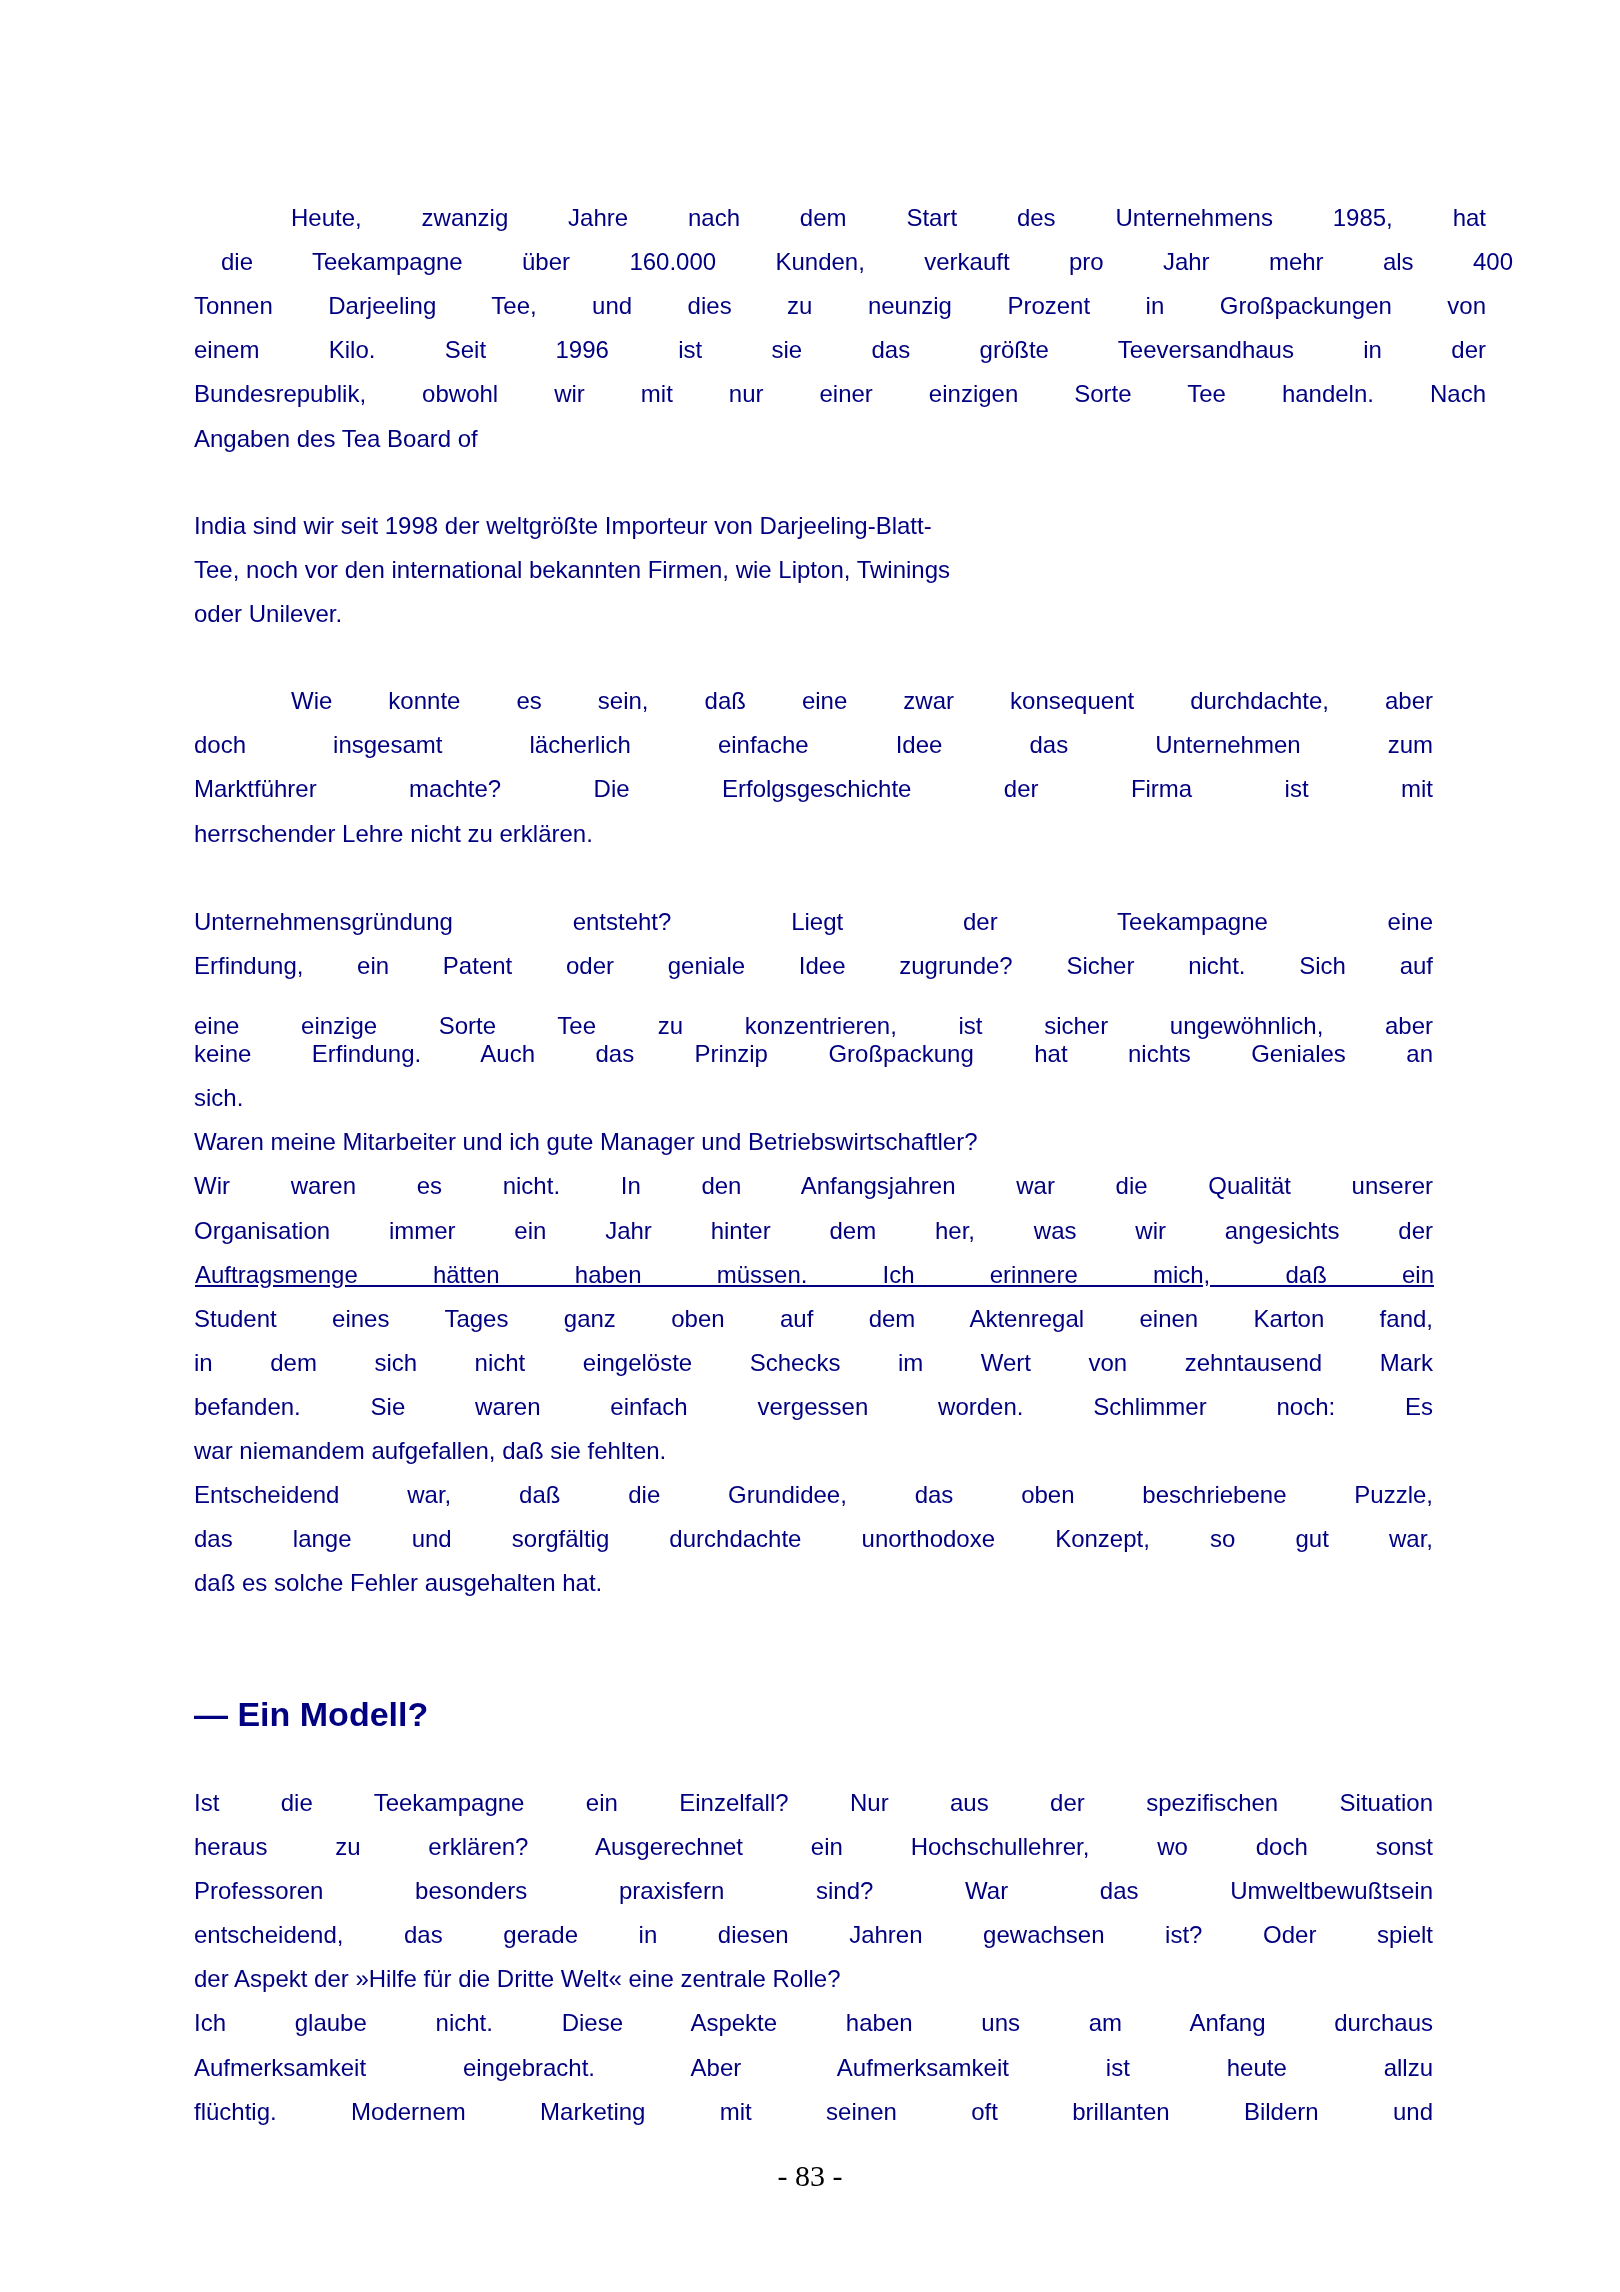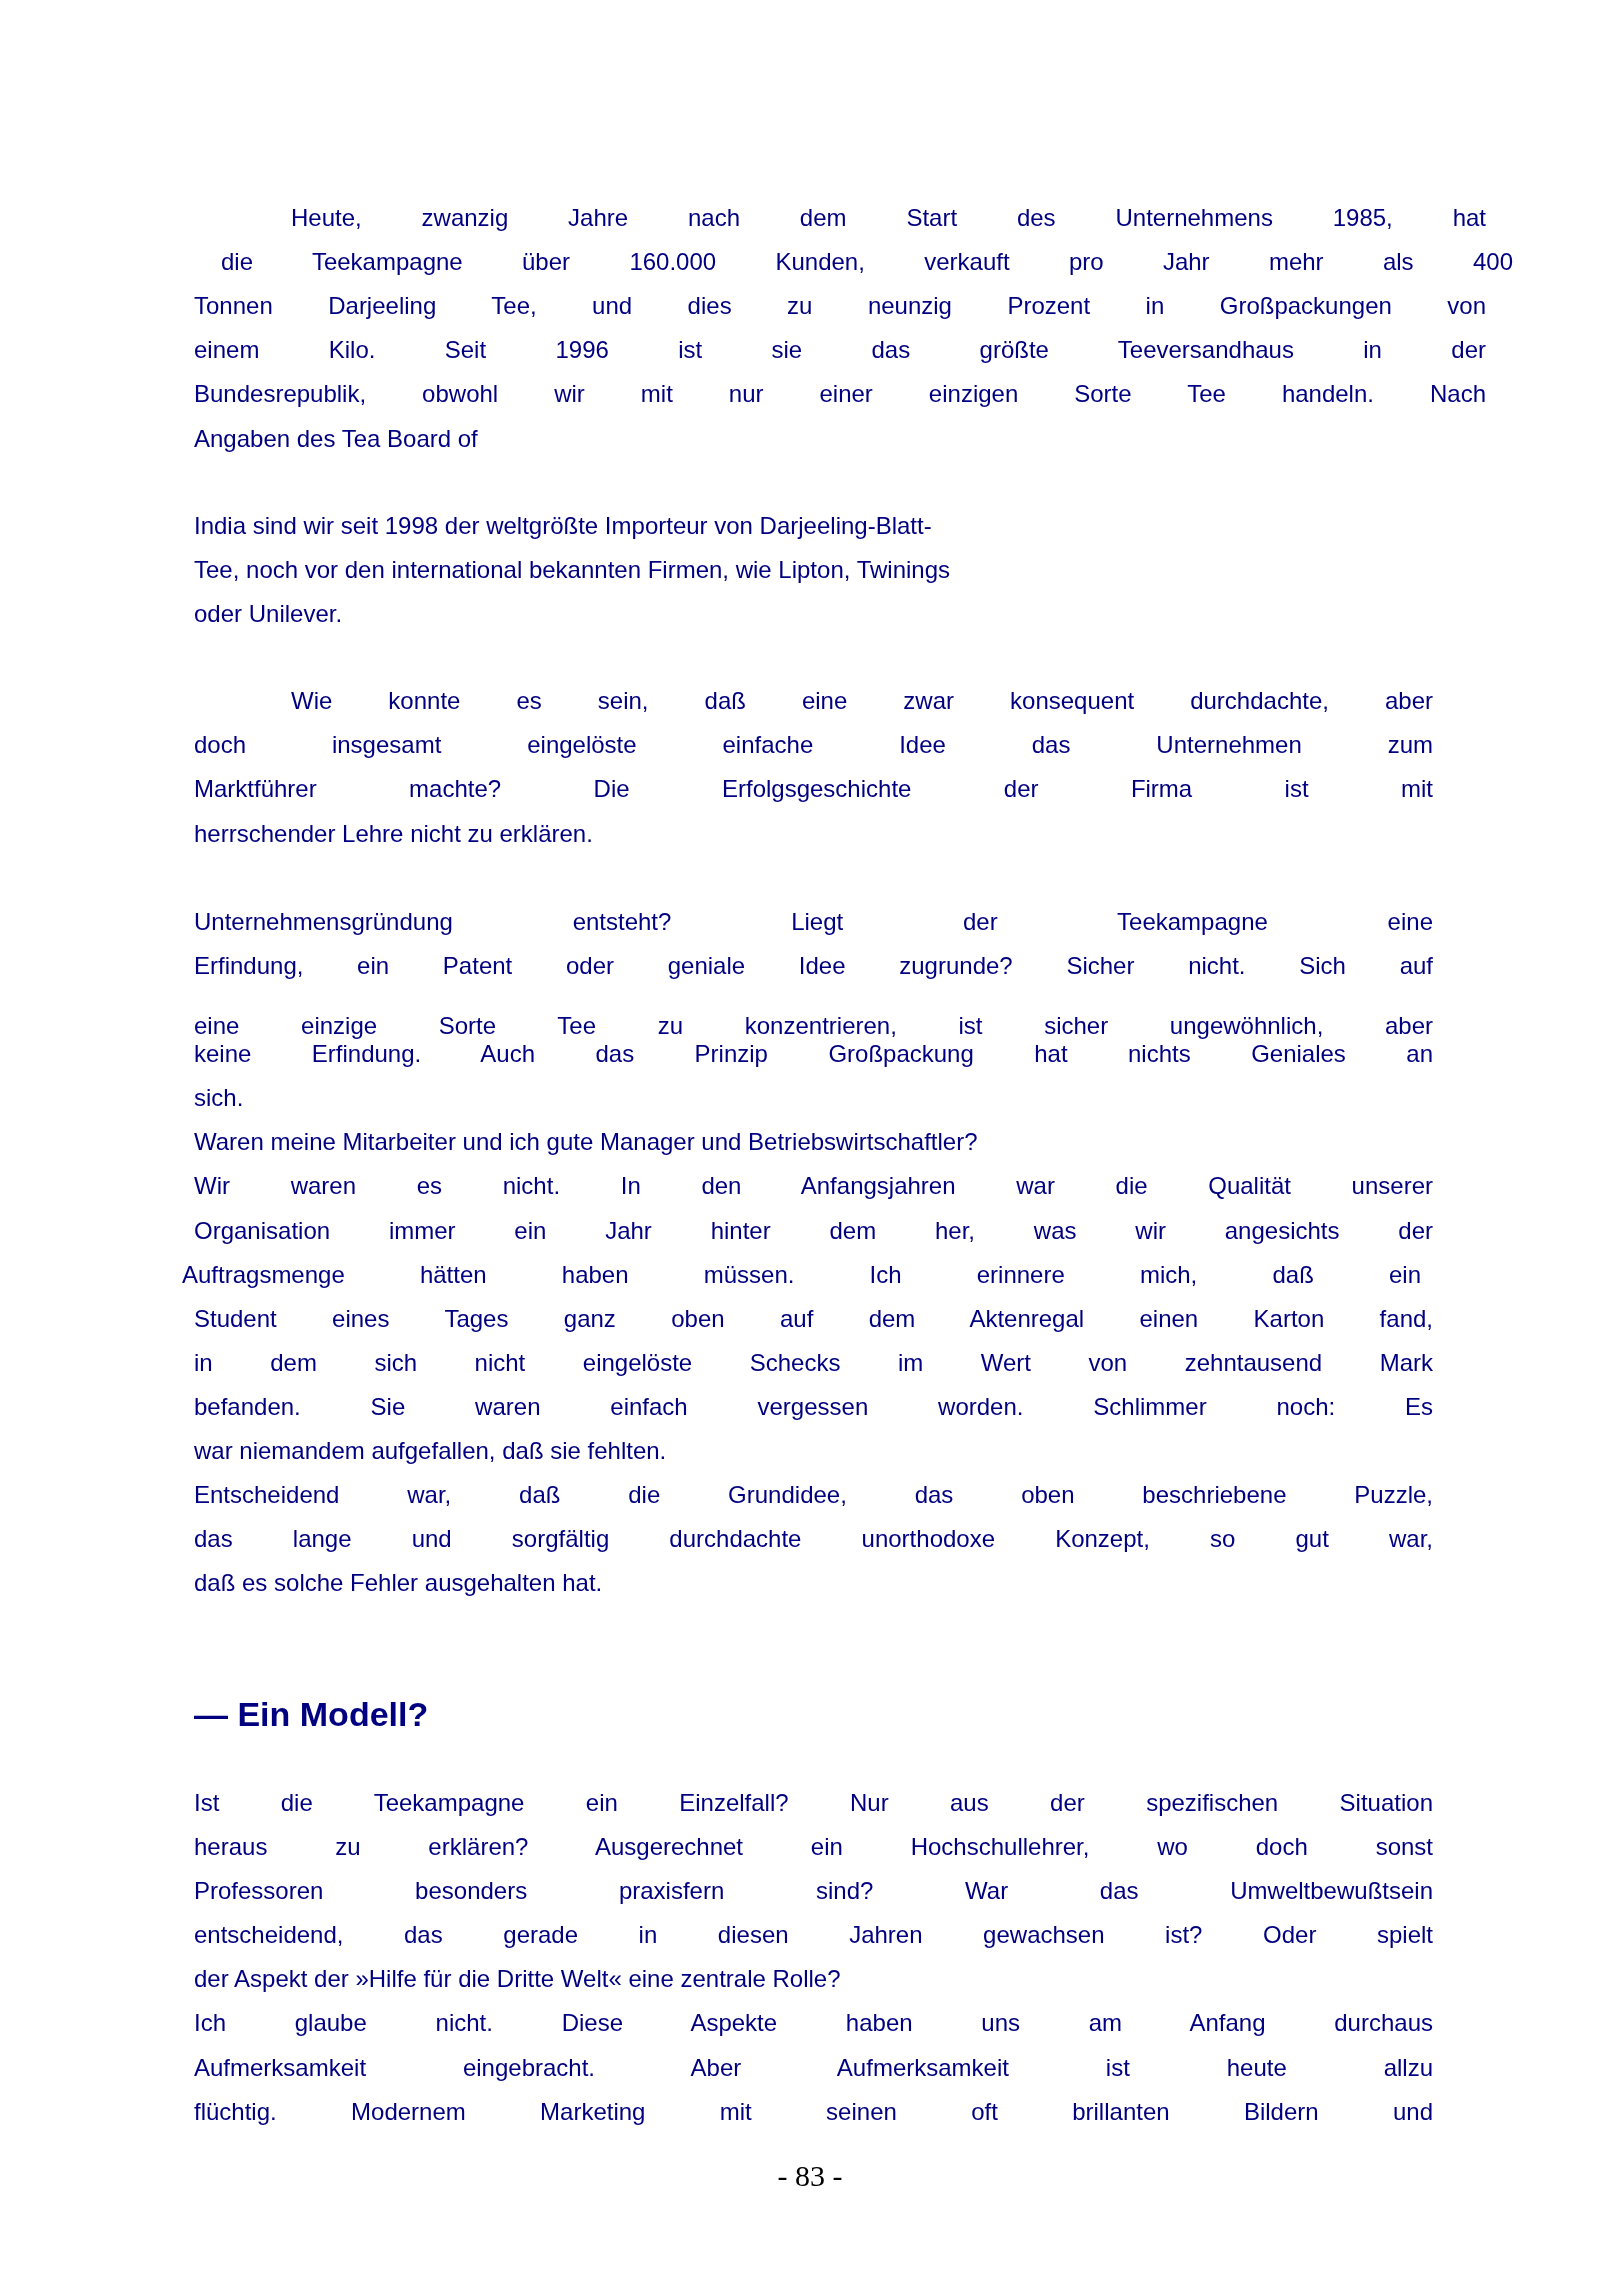--- a/index.html
+++ b/index.html
@@ -45,34 +45,34 @@
   <div class="line j" style="left:194px;width:1292px;top:284px;">Tonnen Darjeeling Tee, und dies zu neunzig Prozent in Großpackungen von</div>
   <div class="line j" style="left:194px;width:1292px;top:328px;">einem Kilo. Seit 1996 ist sie das größte Teeversandhaus in der</div>
   <div class="line j" style="left:194px;width:1292px;top:372px;">Bundesrepublik, obwohl wir mit nur einer einzigen Sorte Tee handeln. Nach</div>
   <div class="line l" style="left:194px;top:417px;">Angaben des Tea Board of</div>
 
   <div class="line l" style="left:194px;top:504px;">India sind wir seit 1998 der weltgrößte Importeur von Darjeeling-Blatt-</div>
   <div class="line l" style="left:194px;top:548px;">Tee, noch vor den international bekannten Firmen, wie Lipton, Twinings</div>
   <div class="line l" style="left:194px;top:592px;">oder Unilever.</div>
 
   <div class="line j" style="left:291px;width:1142px;top:679px;">Wie konnte es sein, daß eine zwar konsequent durchdachte, aber</div>
-  <div class="line j" style="left:194px;width:1239px;top:723px;">doch insgesamt eingelöste einfache Idee das Unternehmen zum</div>
+  <div class="line j" style="left:194px;width:1239px;top:723px;">doch insgesamt lächerlich einfache Idee das Unternehmen zum</div>
   <div class="line j" style="left:194px;width:1239px;top:767px;">Marktführer machte? Die Erfolgsgeschichte der Firma ist mit</div>
   <div class="line l" style="left:194px;top:812px;">herrschender Lehre nicht zu erklären.</div>
 
   <div class="line j" style="left:194px;width:1239px;top:900px;">Unternehmensgründung entsteht? Liegt der Teekampagne eine</div>
   <div class="line j" style="left:194px;width:1239px;top:944px;">Erfindung, ein Patent oder geniale Idee zugrunde? Sicher nicht. Sich auf</div>
   <div class="line j" style="left:194px;width:1239px;top:988px;margin-top:16px;">eine einzige Sorte Tee zu konzentrieren, ist sicher ungewöhnlich, aber</div>
   <div class="line j" style="left:194px;width:1239px;top:1032px;">keine Erfindung. Auch das Prinzip Großpackung hat nichts Geniales an</div>
   <div class="line l" style="left:194px;top:1076px;">sich.</div>
 
   <div class="line l" style="left:194px;top:1120px;">Waren meine Mitarbeiter und ich gute Manager und Betriebswirtschaftler?</div>
   <div class="line j" style="left:194px;width:1239px;top:1164px;">Wir waren es nicht. In den Anfangsjahren war die Qualität unserer</div>
   <div class="line j" style="left:194px;width:1239px;top:1209px;">Organisation immer ein Jahr hinter dem her, was wir angesichts der</div>
-  <div class="line j" style="left:182px;width:1239px;top:1253px;">Auftragsmenge hätten haben müssen. Ich erinnere mich, daß ein</div>
+  <div class="line j" style="left:195px;width:1239px;top:1253px;text-decoration:underline;">Auftragsmenge hätten haben müssen. Ich erinnere mich, daß ein</div>
   <div class="line j" style="left:194px;width:1239px;top:1297px;">Student eines Tages ganz oben auf dem Aktenregal einen Karton fand,</div>
   <div class="line j" style="left:194px;width:1239px;top:1341px;">in dem sich nicht eingelöste Schecks im Wert von zehntausend Mark</div>
   <div class="line j" style="left:194px;width:1239px;top:1385px;">befanden. Sie waren einfach vergessen worden. Schlimmer noch: Es</div>
   <div class="line l" style="left:194px;top:1429px;">war niemandem aufgefallen, daß sie fehlten.</div>
 
   <div class="line j" style="left:194px;width:1239px;top:1473px;">Entscheidend war, daß die Grundidee, das oben beschriebene Puzzle,</div>
   <div class="line j" style="left:194px;width:1239px;top:1517px;">das lange und sorgfältig durchdachte unorthodoxe Konzept, so gut war,</div>
   <div class="line l" style="left:194px;top:1561px;">daß es solche Fehler ausgehalten hat.</div>
 
   <div class="heading" style="left:194px;top:1692px;">— Ein Modell?</div>

